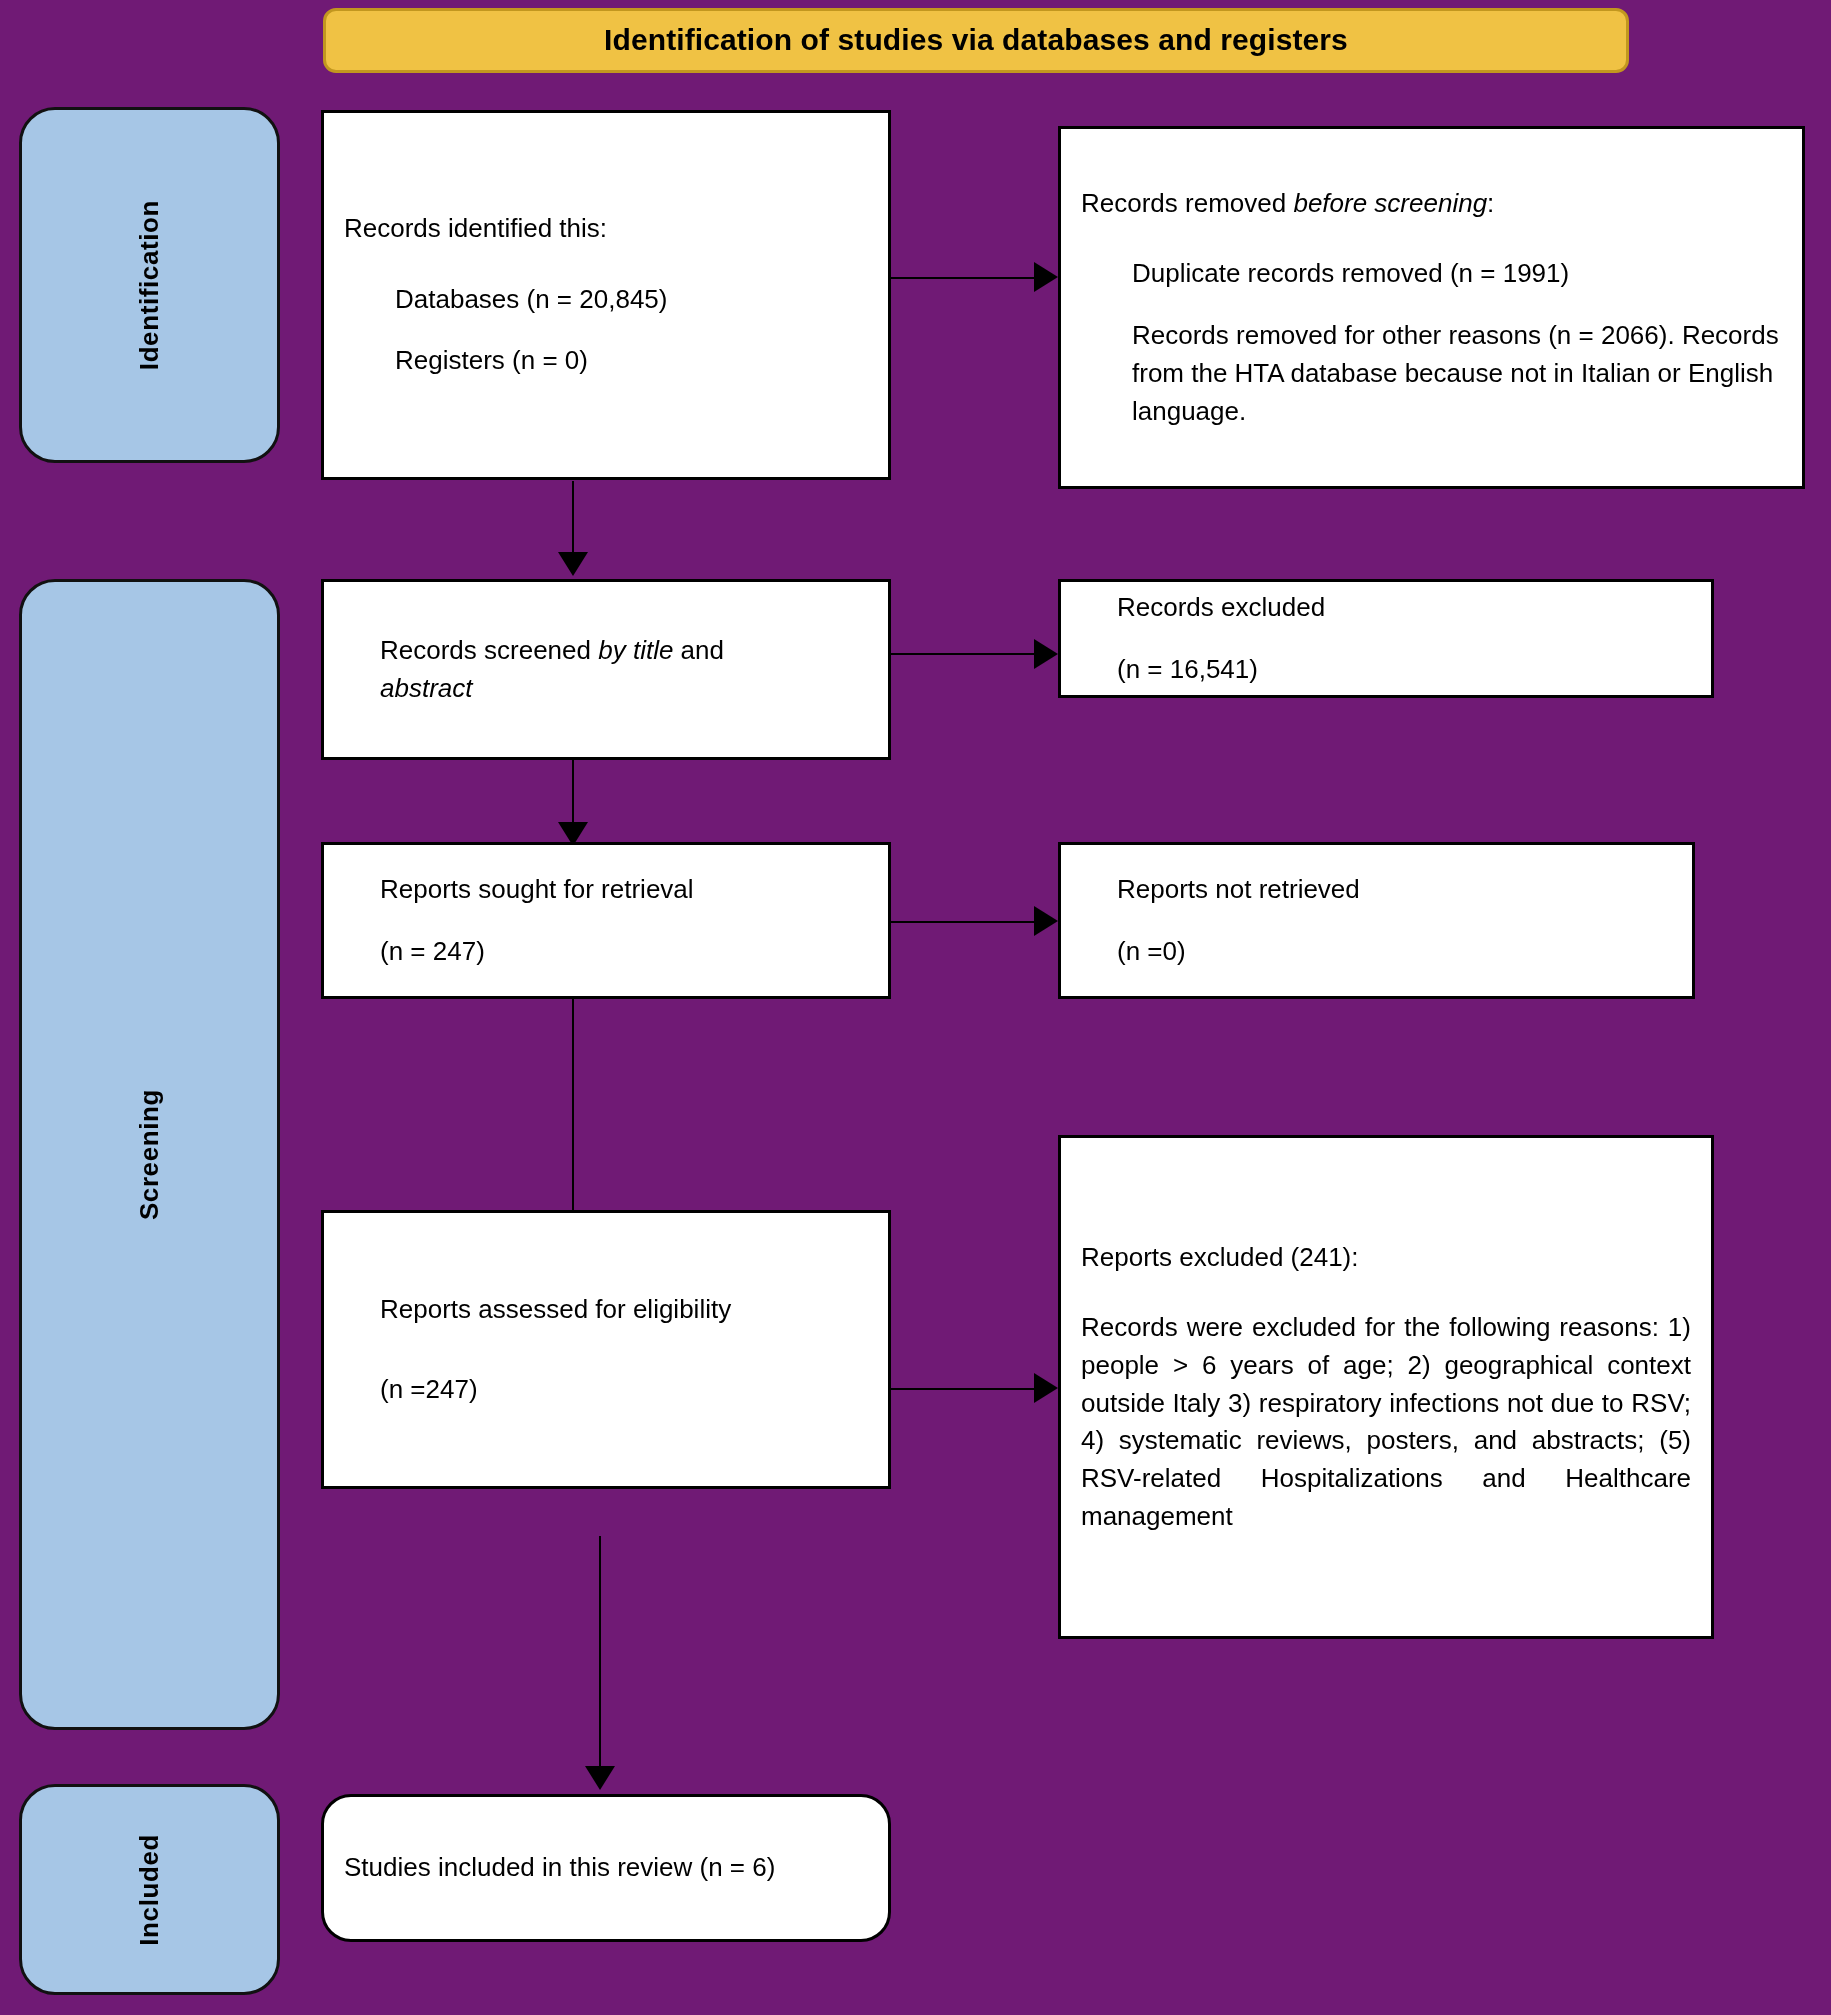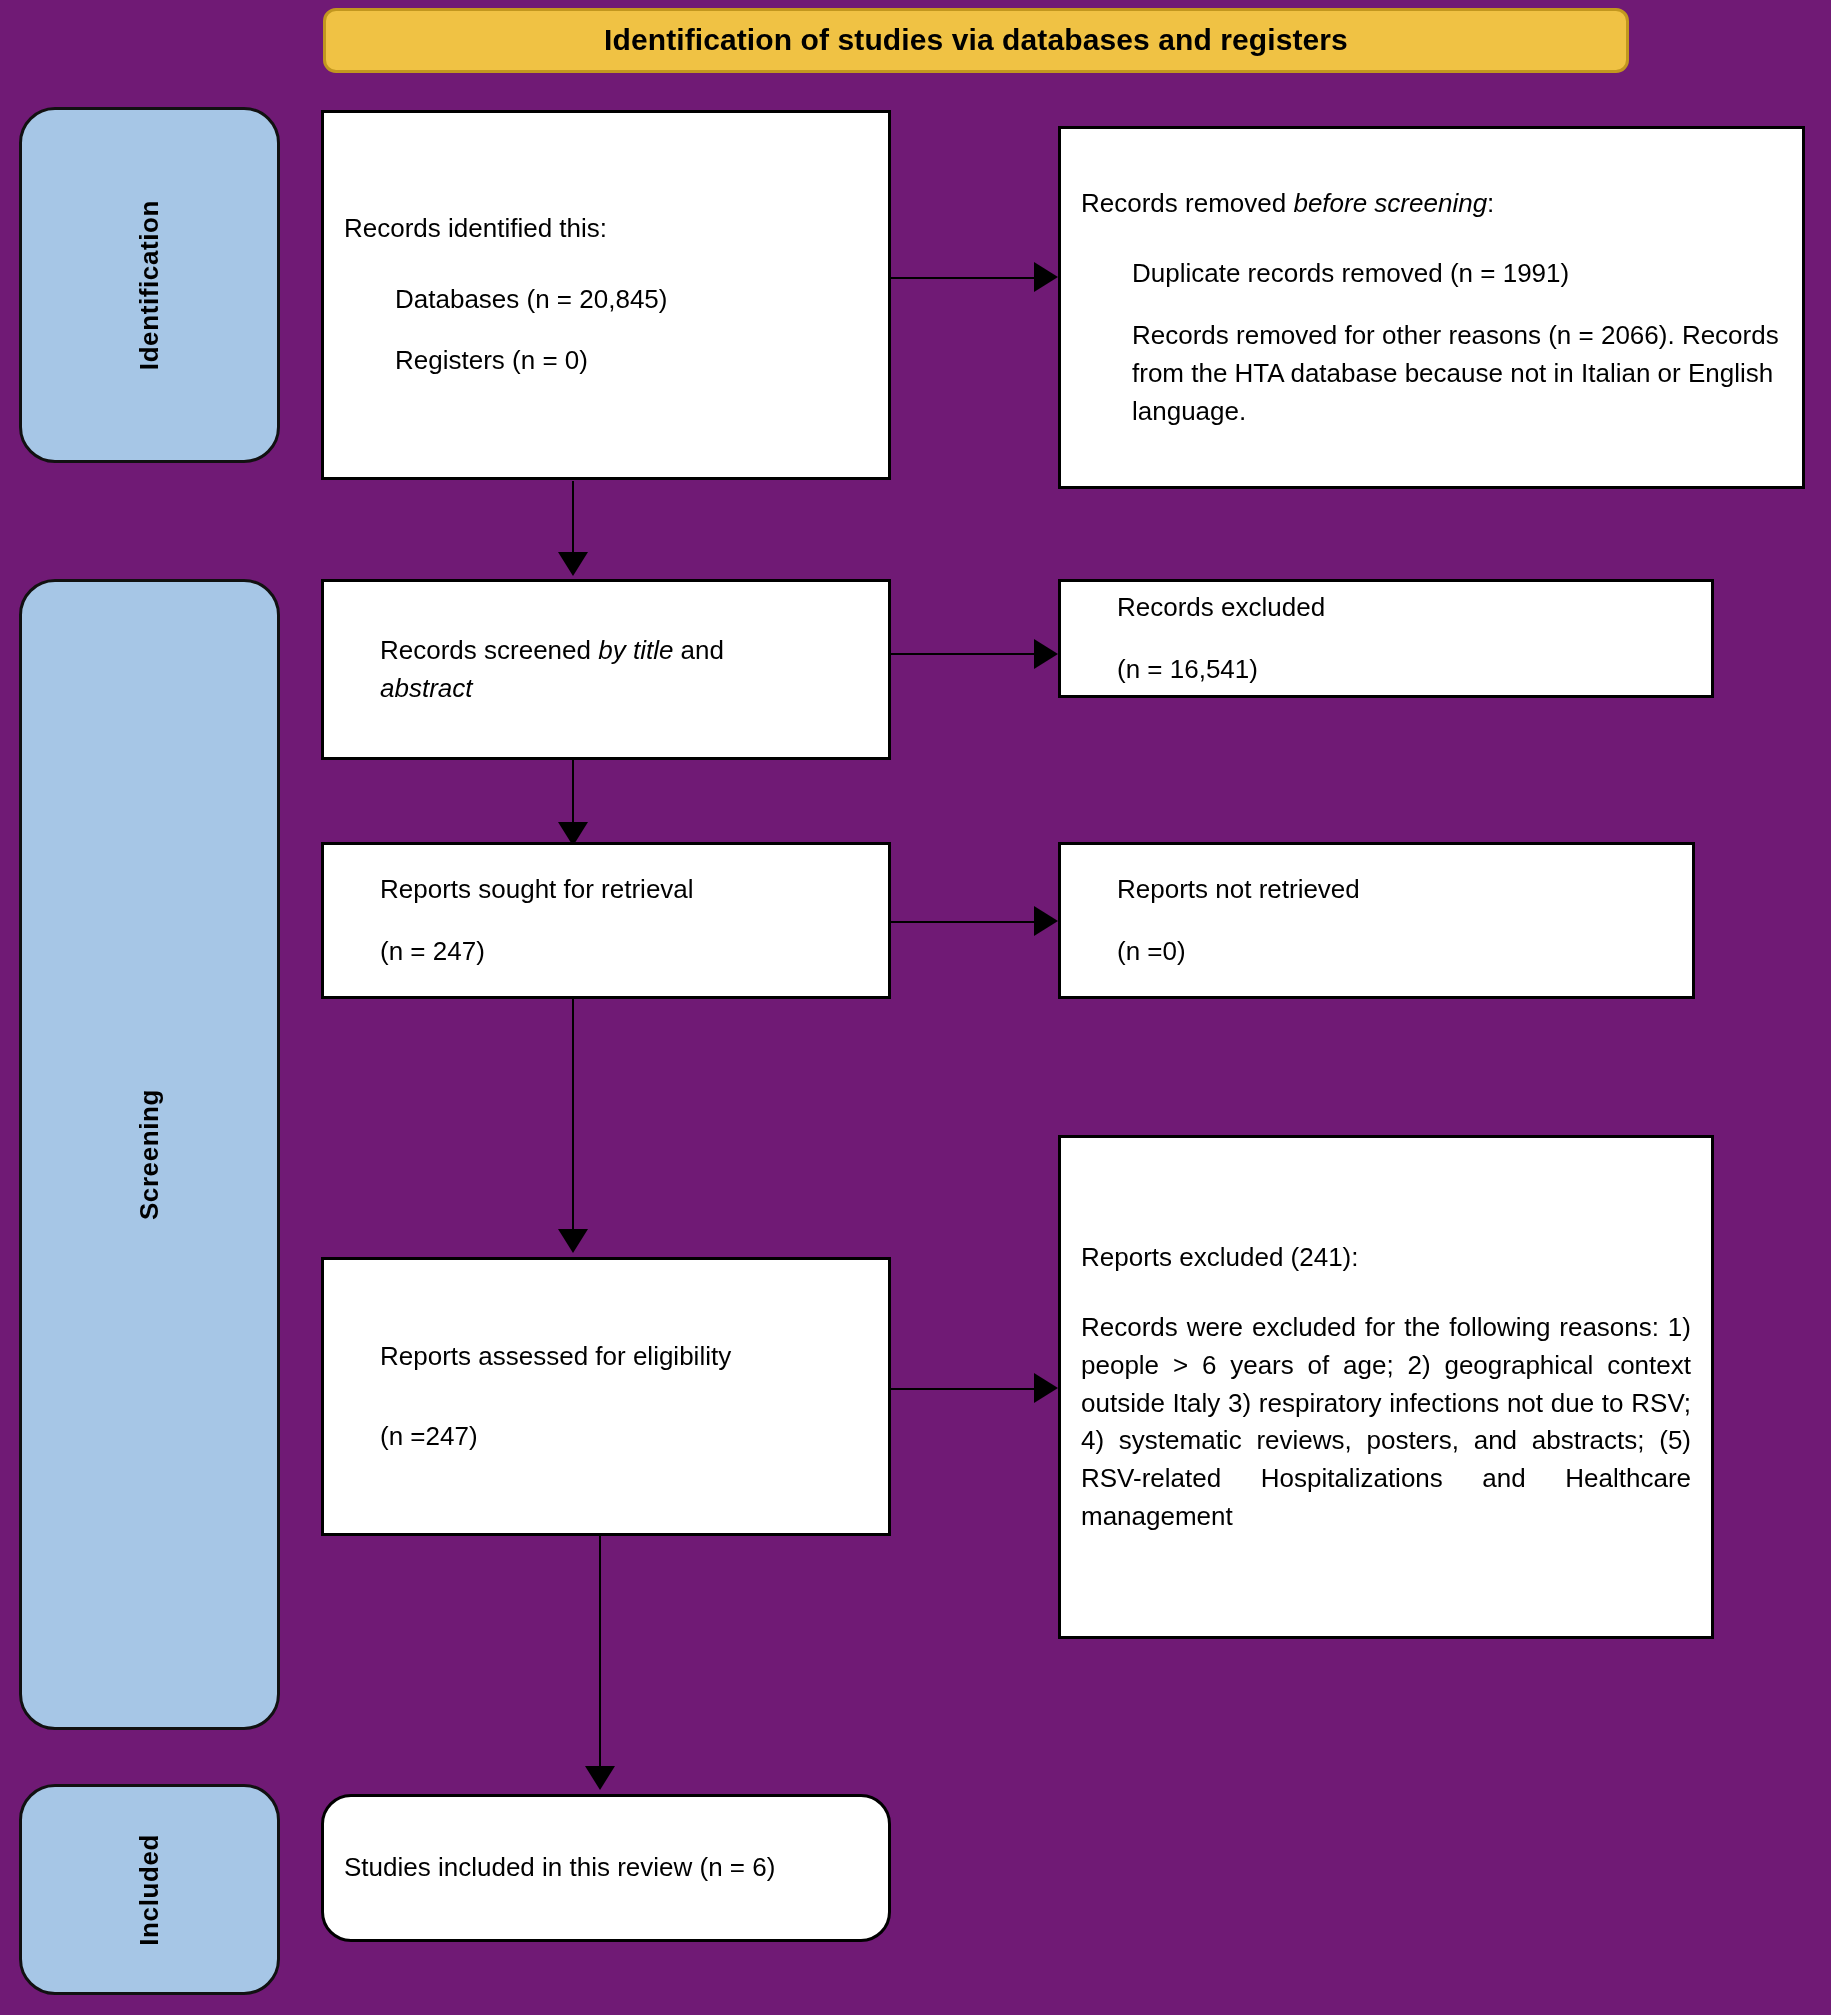--- a/index.html
+++ b/index.html
@@ -193,21 +193,21 @@
       <div class="gap-sm">(n =0)</div>
     </div>
   </div>
 
   <div class="hline" style="left:891px; top:921px; width:148px;"></div>
   <div class="arrow-right" style="left:1034px; top:906px;"></div>
 
   <div class="vline" style="left:572px; top:999px; height:234px;"></div>
   <div class="arrow-down" style="left:558px; top:1229px;"></div>
 
-  <div class="box" style="left:321px; top:1257px; width:570px; height:279px;">
+  <div class="box" style="left:321px; top:1210px; width:570px; height:279px;">
     <div class="box-inner center">
       <div>Reports assessed for eligibility</div>
       <div class="gap-lg">(n =247)</div>
     </div>
   </div>
 
   <div class="box" style="left:1058px; top:1135px; width:656px; height:504px;">
     <div class="box-inner left" style="justify-content:flex-start;">
       <div>Reports excluded (241):</div>
       <div class="just gap-md">Records were excluded for the following reasons: 1) people &gt; 6 years of age; 2) geographical context outside Italy 3) respiratory infections not due to RSV; 4) systematic reviews, posters, and abstracts; (5) RSV-related Hospitalizations and Healthcare management</div>

